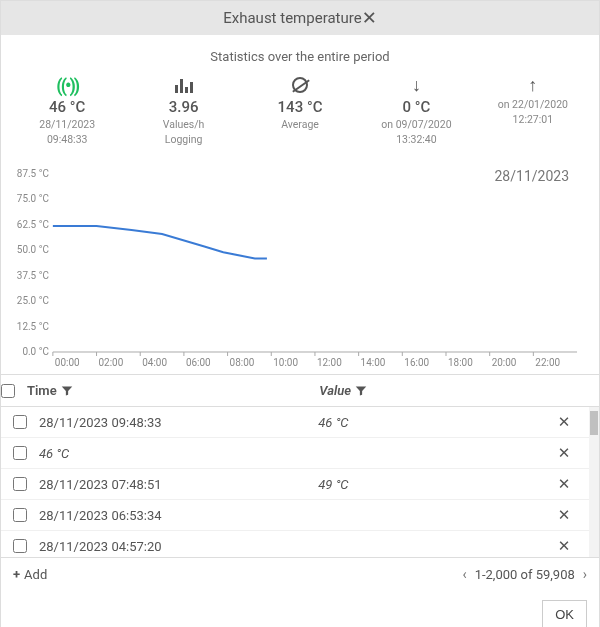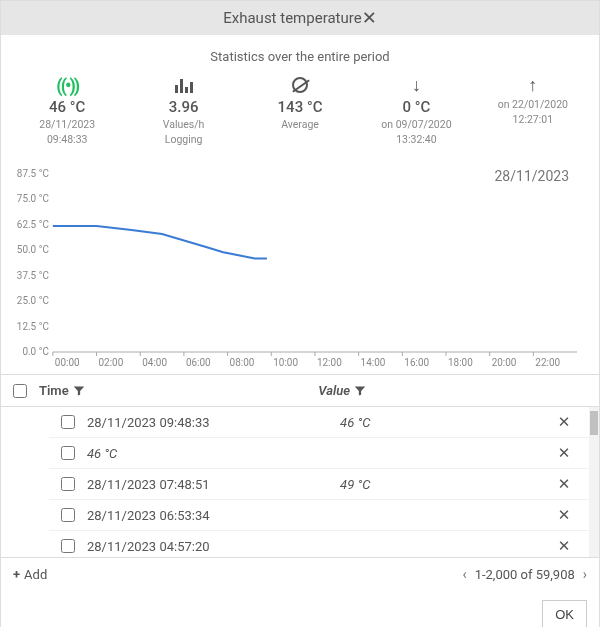--- a/index.html
+++ b/index.html
@@ -30,31 +30,31 @@
   .stat .sub { font-size: 10.5px; color: #888; line-height: 1.25; margin-top: 2px; }
   .chart-wrap { position: relative; height: 210px; padding: 0 12px; }
   .chart-date { position: absolute; top: 4px; right: 30px; color: #777; font-size: 14px; }
   svg.chart { width: 100%; height: 100%; }
   .ytick text, .xtick text { font-size: 10px; fill: #888; }
   .line { stroke: #3a7bd5; stroke-width: 2; fill: none; }
 
   .table-head {
     display: flex; align-items: flex-end;
     border-top: 1px solid #ddd; border-bottom: 1px solid #ddd;
-    padding: 8px 12px;
+    padding: 8px 0;
     font-weight: 600; color: #555;
   }
   .col-check { width: 26px; display:flex; align-items:center; }
   .col-time { flex: 1.2; display:flex; align-items:center; gap:4px; }
   .col-value { flex: 1; display:flex; align-items:center; gap:4px;font-style:italic; }
   .col-del { width: 26px; text-align:center; }
   .col-scroll { width: 10px; }
   .filter-icon { width:12px; height:12px; }
   .rows-wrap { position: relative; }
-  .rows { max-height: 150px; overflow: hidden; margin-left: 48px; }
+  .rows { max-height: 150px; overflow: hidden; }
   .row {
     display: flex; align-items: center;
     padding: 6px 12px;
     border-bottom: 1px solid #f0f0f0;
     color: #555;
   }
   .row .col-del { cursor: pointer; font-size: 15px; color: #555; }
   .scrollbar {
     position: absolute; right: 0; top: 0; width: 10px; height: 100%;
     background: #f3f3f3;

